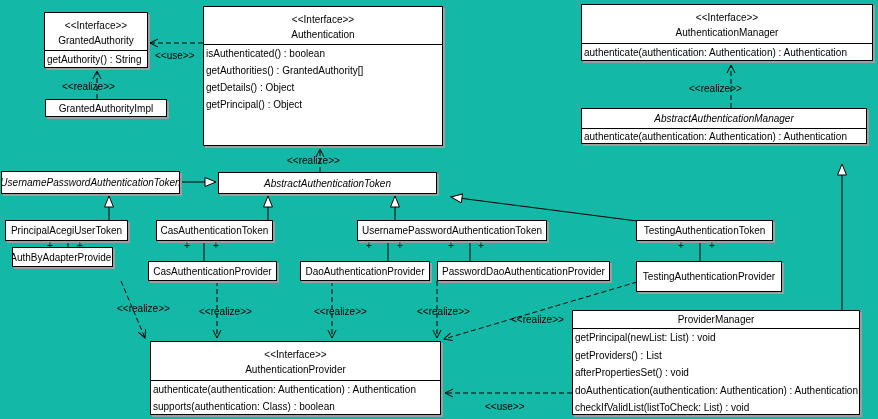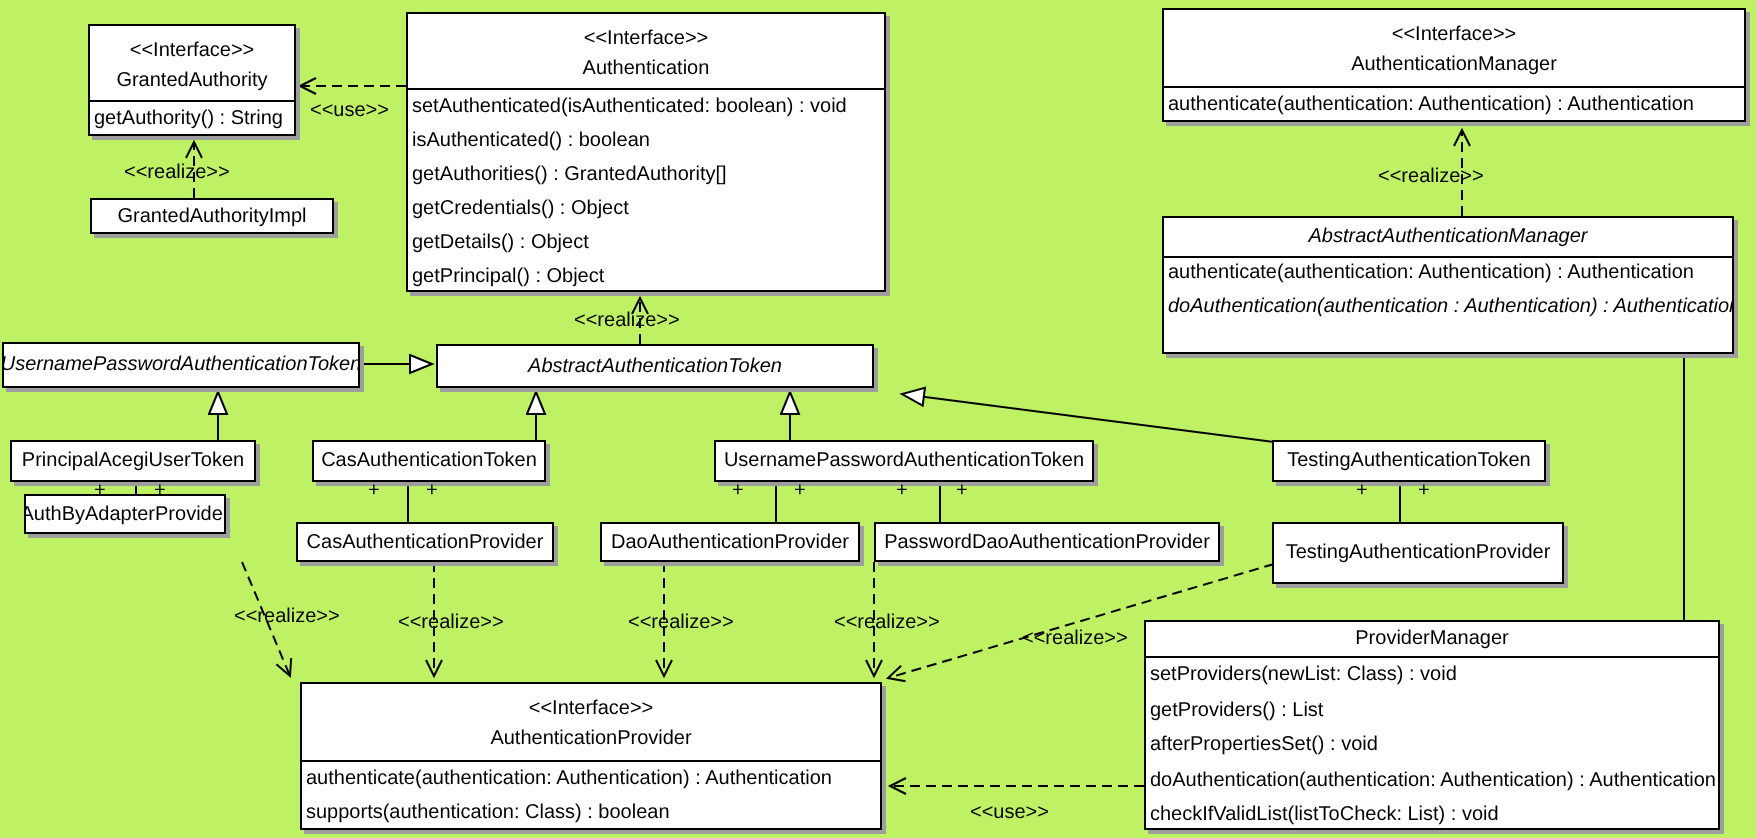--- a/index.html
+++ b/index.html
@@ -1,17 +1,17 @@
 <!DOCTYPE html>
 <html><head>
 <meta charset="utf-8">
 <style>
   html,body{margin:0;padding:0;}
   .canvas{
-    position:relative;width:878px;height:419px;background:#bef264;
+    position:relative;width:878px;height:419px;background:#14b8a6;
     font-family:"Liberation Sans",sans-serif;color:#000;overflow:hidden;
   }
   .uml-box{
     position:absolute;background:#ffffff;border:1px solid #000;
     box-sizing:border-box;box-shadow:2px 2px 0 #9e9e9e;overflow:hidden;
   }
   .title2{box-sizing:border-box;text-align:center;padding-top:5px;}
   .stereo,.cname{font-size:10px;line-height:15px;white-space:nowrap;}
   .t1{display:flex;align-items:center;justify-content:center;height:100%;
       font-size:10px;white-space:nowrap;}
@@ -76,40 +76,38 @@
   <div class="uml-box" style="left:45px;top:99px;width:122px;height:18px">
     <div class="t1">GrantedAuthorityImpl</div>
   </div>
 
   <div class="uml-box" style="left:203px;top:6px;width:240px;height:140px">
     <div class="title2" style="height:37px">
       <div class="stereo">&lt;&lt;Interface&gt;&gt;</div>
       <div class="cname">Authentication</div>
     </div>
     <div class="methods">
-      <div class="m" style="line-height:17px">setAuthenticated(isAuthenticated: boolean) : void</div>
       <div class="m" style="line-height:17px">isAuthenticated() : boolean</div>
       <div class="m" style="line-height:17px">getAuthorities() : GrantedAuthority[]</div>
-      <div class="m" style="line-height:17px">getCredentials() : Object</div>
       <div class="m" style="line-height:17px">getDetails() : Object</div>
       <div class="m" style="line-height:17px">getPrincipal() : Object</div>
     </div>
   </div>
 
   <div class="uml-box" style="left:581px;top:4px;width:292px;height:57px">
     <div class="title2" style="height:38px">
       <div class="stereo">&lt;&lt;Interface&gt;&gt;</div>
       <div class="cname">AuthenticationManager</div>
     </div>
     <div class="methods">
       <div class="m" style="line-height:17px">authenticate(authentication: Authentication) : Authentication</div>
     </div>
   </div>
 
-  <div class="uml-box" style="left:581px;top:108px;width:286px;height:69px">
+  <div class="uml-box" style="left:581px;top:108px;width:286px;height:36px">
     <div class="tline it" style="height:19px;line-height:19px">AbstractAuthenticationManager</div>
     <div class="methods">
       <div class="m" style="line-height:16.5px">authenticate(authentication: Authentication) : Authentication</div>
       <div class="m it" style="line-height:16.5px">doAuthentication(authentication : Authentication) : Authentication</div>
     </div>
   </div>
 
   <div class="uml-box" style="left:1px;top:171px;width:179px;height:23px">
     <div class="t1 it">UsernamePasswordAuthenticationToken</div>
   </div>
@@ -143,21 +141,21 @@
   <div class="uml-box" style="left:437px;top:261px;width:173px;height:20px">
     <div class="t1">PasswordDaoAuthenticationProvider</div>
   </div>
   <div class="uml-box" style="left:636px;top:261px;width:146px;height:31px">
     <div class="t1">TestingAuthenticationProvider</div>
   </div>
 
   <div class="uml-box" style="left:572px;top:310px;width:288px;height:105px">
     <div class="tline" style="height:17px;line-height:17px">ProviderManager</div>
     <div class="methods">
-      <div class="m" style="line-height:17.5px">setProviders(newList: Class) : void</div>
+      <div class="m" style="line-height:17.5px">getPrincipal(newList: List) : void</div>
       <div class="m" style="line-height:17.5px">getProviders() : List</div>
       <div class="m" style="line-height:17.5px">afterPropertiesSet() : void</div>
       <div class="m" style="line-height:17.5px">doAuthentication(authentication: Authentication) : Authentication</div>
       <div class="m" style="line-height:17.5px">checkIfValidList(listToCheck: List) : void</div>
     </div>
   </div>
 
   <div class="uml-box" style="left:150px;top:341px;width:291px;height:74px">
     <div class="title2" style="height:38px">
       <div class="stereo">&lt;&lt;Interface&gt;&gt;</div>

